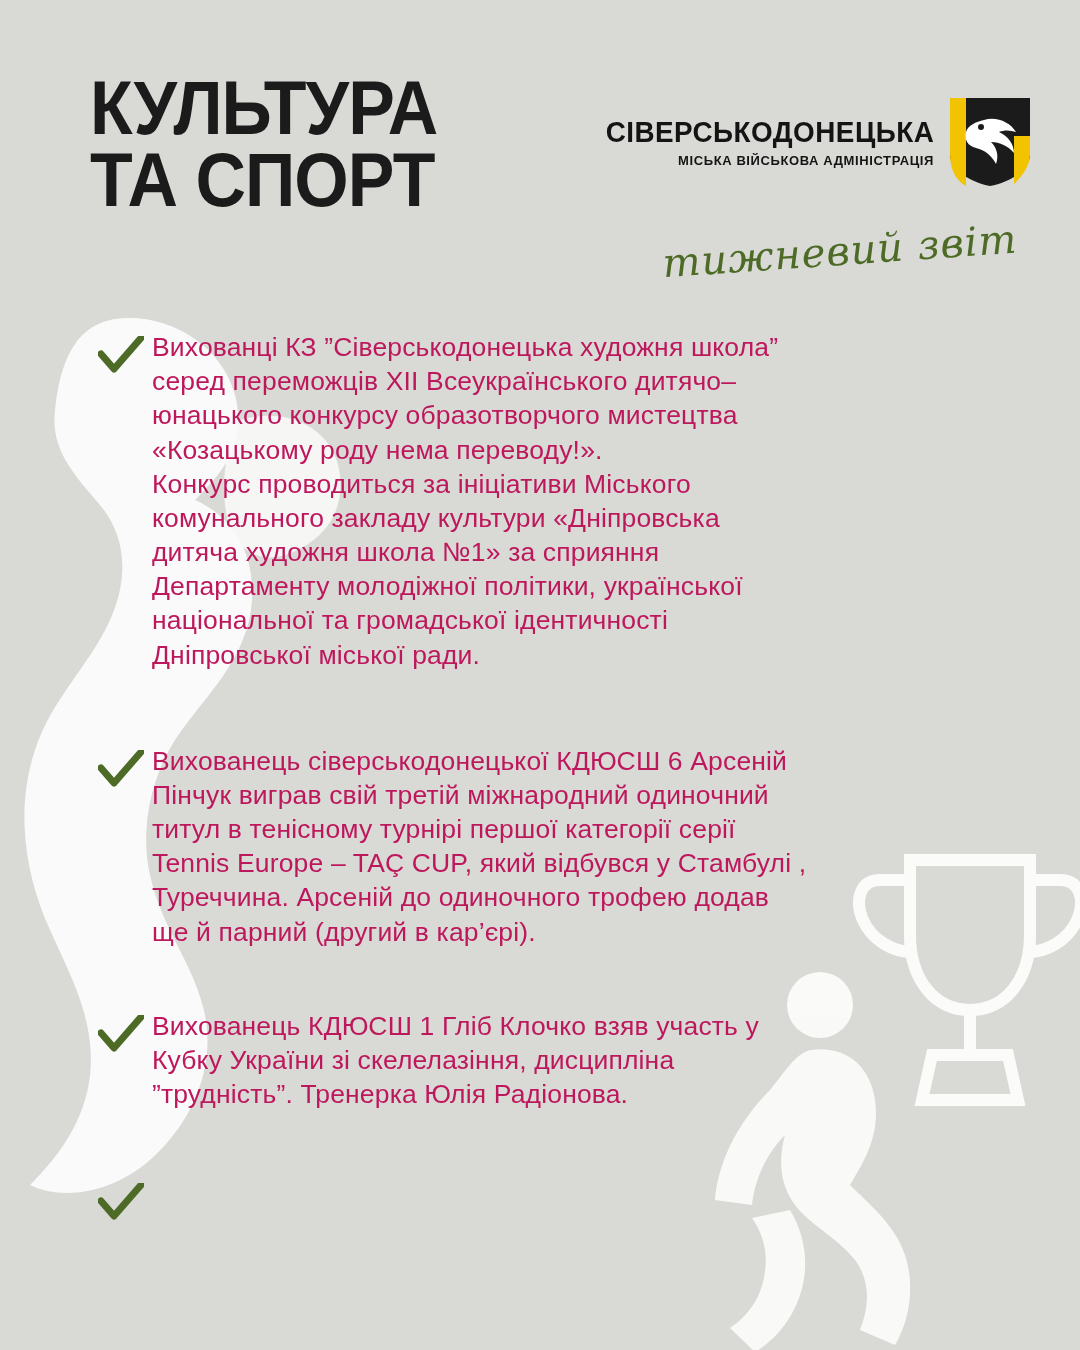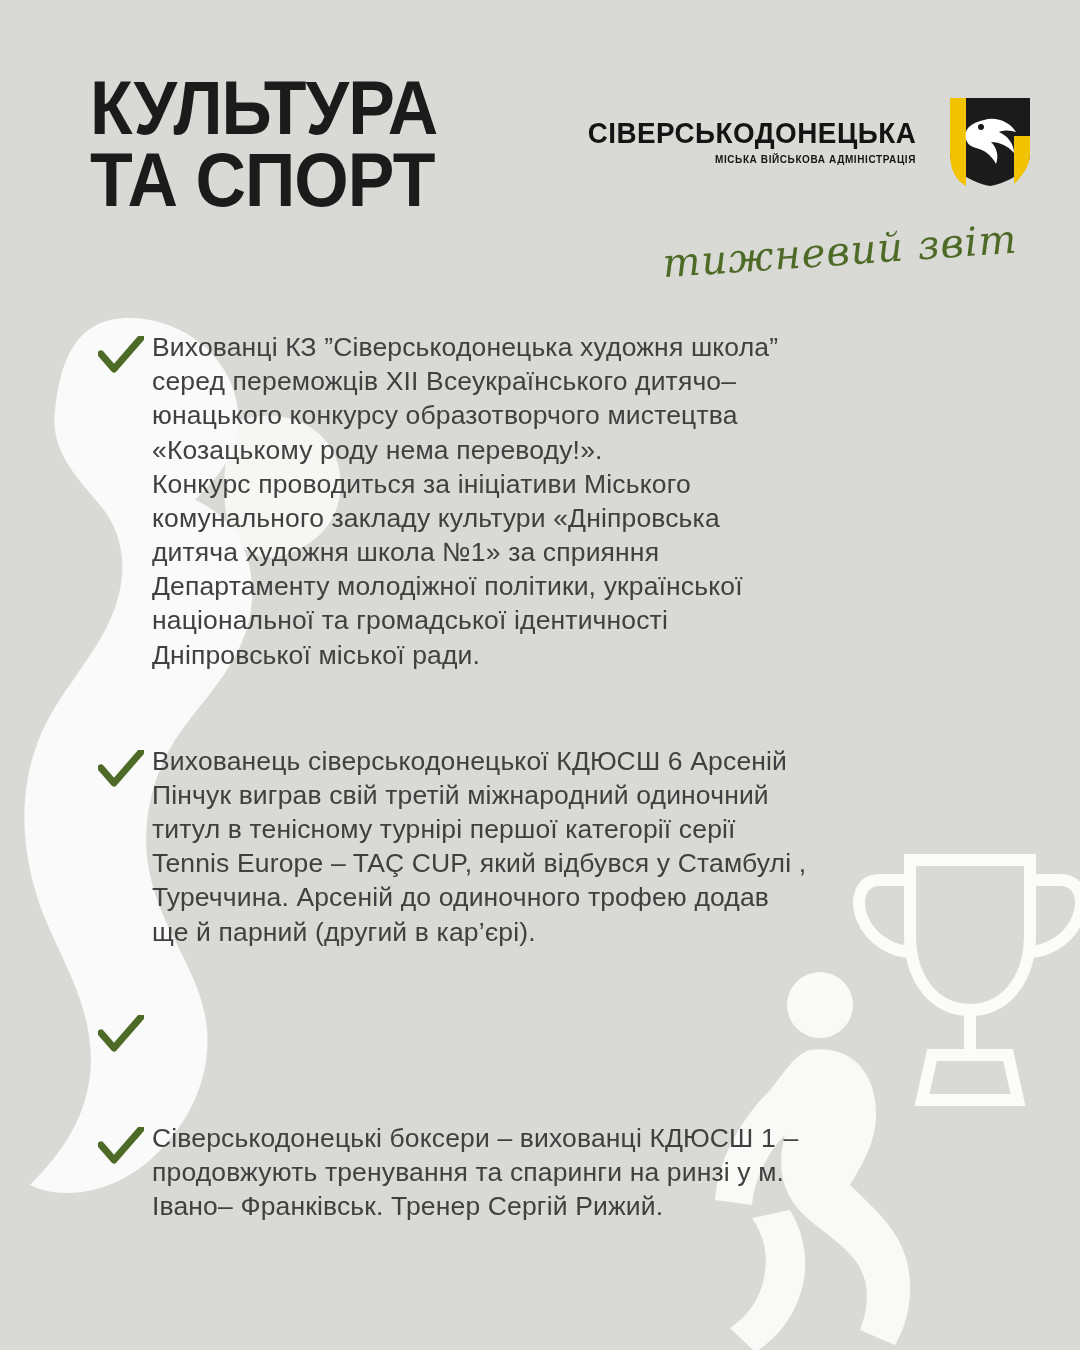--- a/index.html
+++ b/index.html
@@ -48,40 +48,40 @@
     transform-origin: left top;
   }
   .title .line2 { display: block; }
 
   .logo-wrap {
     position: absolute;
     top: 24px;
     right: 0;
     display: flex;
     align-items: center;
-    gap: 28px;
+    gap: 10px;
   }
   .logo-text {
     text-align: right;
     line-height: 1;
   }
   .logo-text .big {
     display: block;
     font-weight: bold;
     font-size: 29px;
     letter-spacing: 0.5px;
     color: #141414;
     transform: scaleX(0.96);
     transform-origin: right center;
   }
   .logo-text .small {
     display: block;
     margin-top: 7px;
     font-weight: bold;
-    font-size: 10px;
+    font-size: 13px;
     letter-spacing: 0.6px;
     color: #141414;
   }
   .logo-mark {
     width: 92px;
     height: 92px;
     position: relative;
   }
 
   .script {
@@ -111,21 +111,21 @@
   .check {
     flex: 0 0 auto;
     width: 54px;
     padding-top: 6px;
   }
   .check svg { display: block; }
   .item-text {
     font-family: "Liberation Sans", sans-serif;
     font-size: 26.5px;
     line-height: 1.29;
-    color: #404040;
+    color: #be185d;
     letter-spacing: 0.15px;
     white-space: pre-line;
   }
   #item-0 { margin-bottom: 72px; }
   #item-1 { margin-bottom: 60px; }
   #item-2 { margin-bottom: 66px; }
 </style>
 </head>
 <body>
 
@@ -233,26 +233,26 @@
 Туреччина. Арсеній до одиночного трофею додав
 ще й парний (другий в кар’єрі).</div>
   </div>
 
   <div class="item" id="item-2">
     <div class="check">
       <svg width="46" height="40" viewBox="0 0 46 40" aria-hidden="true">
         <path d="M3 18 L16 33 L43 2" stroke="#4d6b26" stroke-width="7" fill="none" stroke-linecap="round" stroke-linejoin="round"></path>
       </svg>
     </div>
+    <div class="item-text">Вихованець КДЮСШ 1 Гліб Клочко взяв участь у
+Кубку України зі скелелазіння, дисципліна
+”трудність”. Тренерка Юлія Радіонова.</div>
   </div>
 
   <div class="item" id="item-3">
     <div class="check">
       <svg width="46" height="40" viewBox="0 0 46 40" aria-hidden="true">
         <path d="M3 18 L16 33 L43 2" stroke="#4d6b26" stroke-width="7" fill="none" stroke-linecap="round" stroke-linejoin="round"></path>
       </svg>
     </div>
-    <div class="item-text">Сіверськодонецькі боксери – вихованці КДЮСШ 1 –
-продовжують тренування та спаринги на ринзі у м.
-Івано– Франківськ. Тренер Сергій Рижий.</div>
   </div>
 
 </div>
 
 </body></html>

